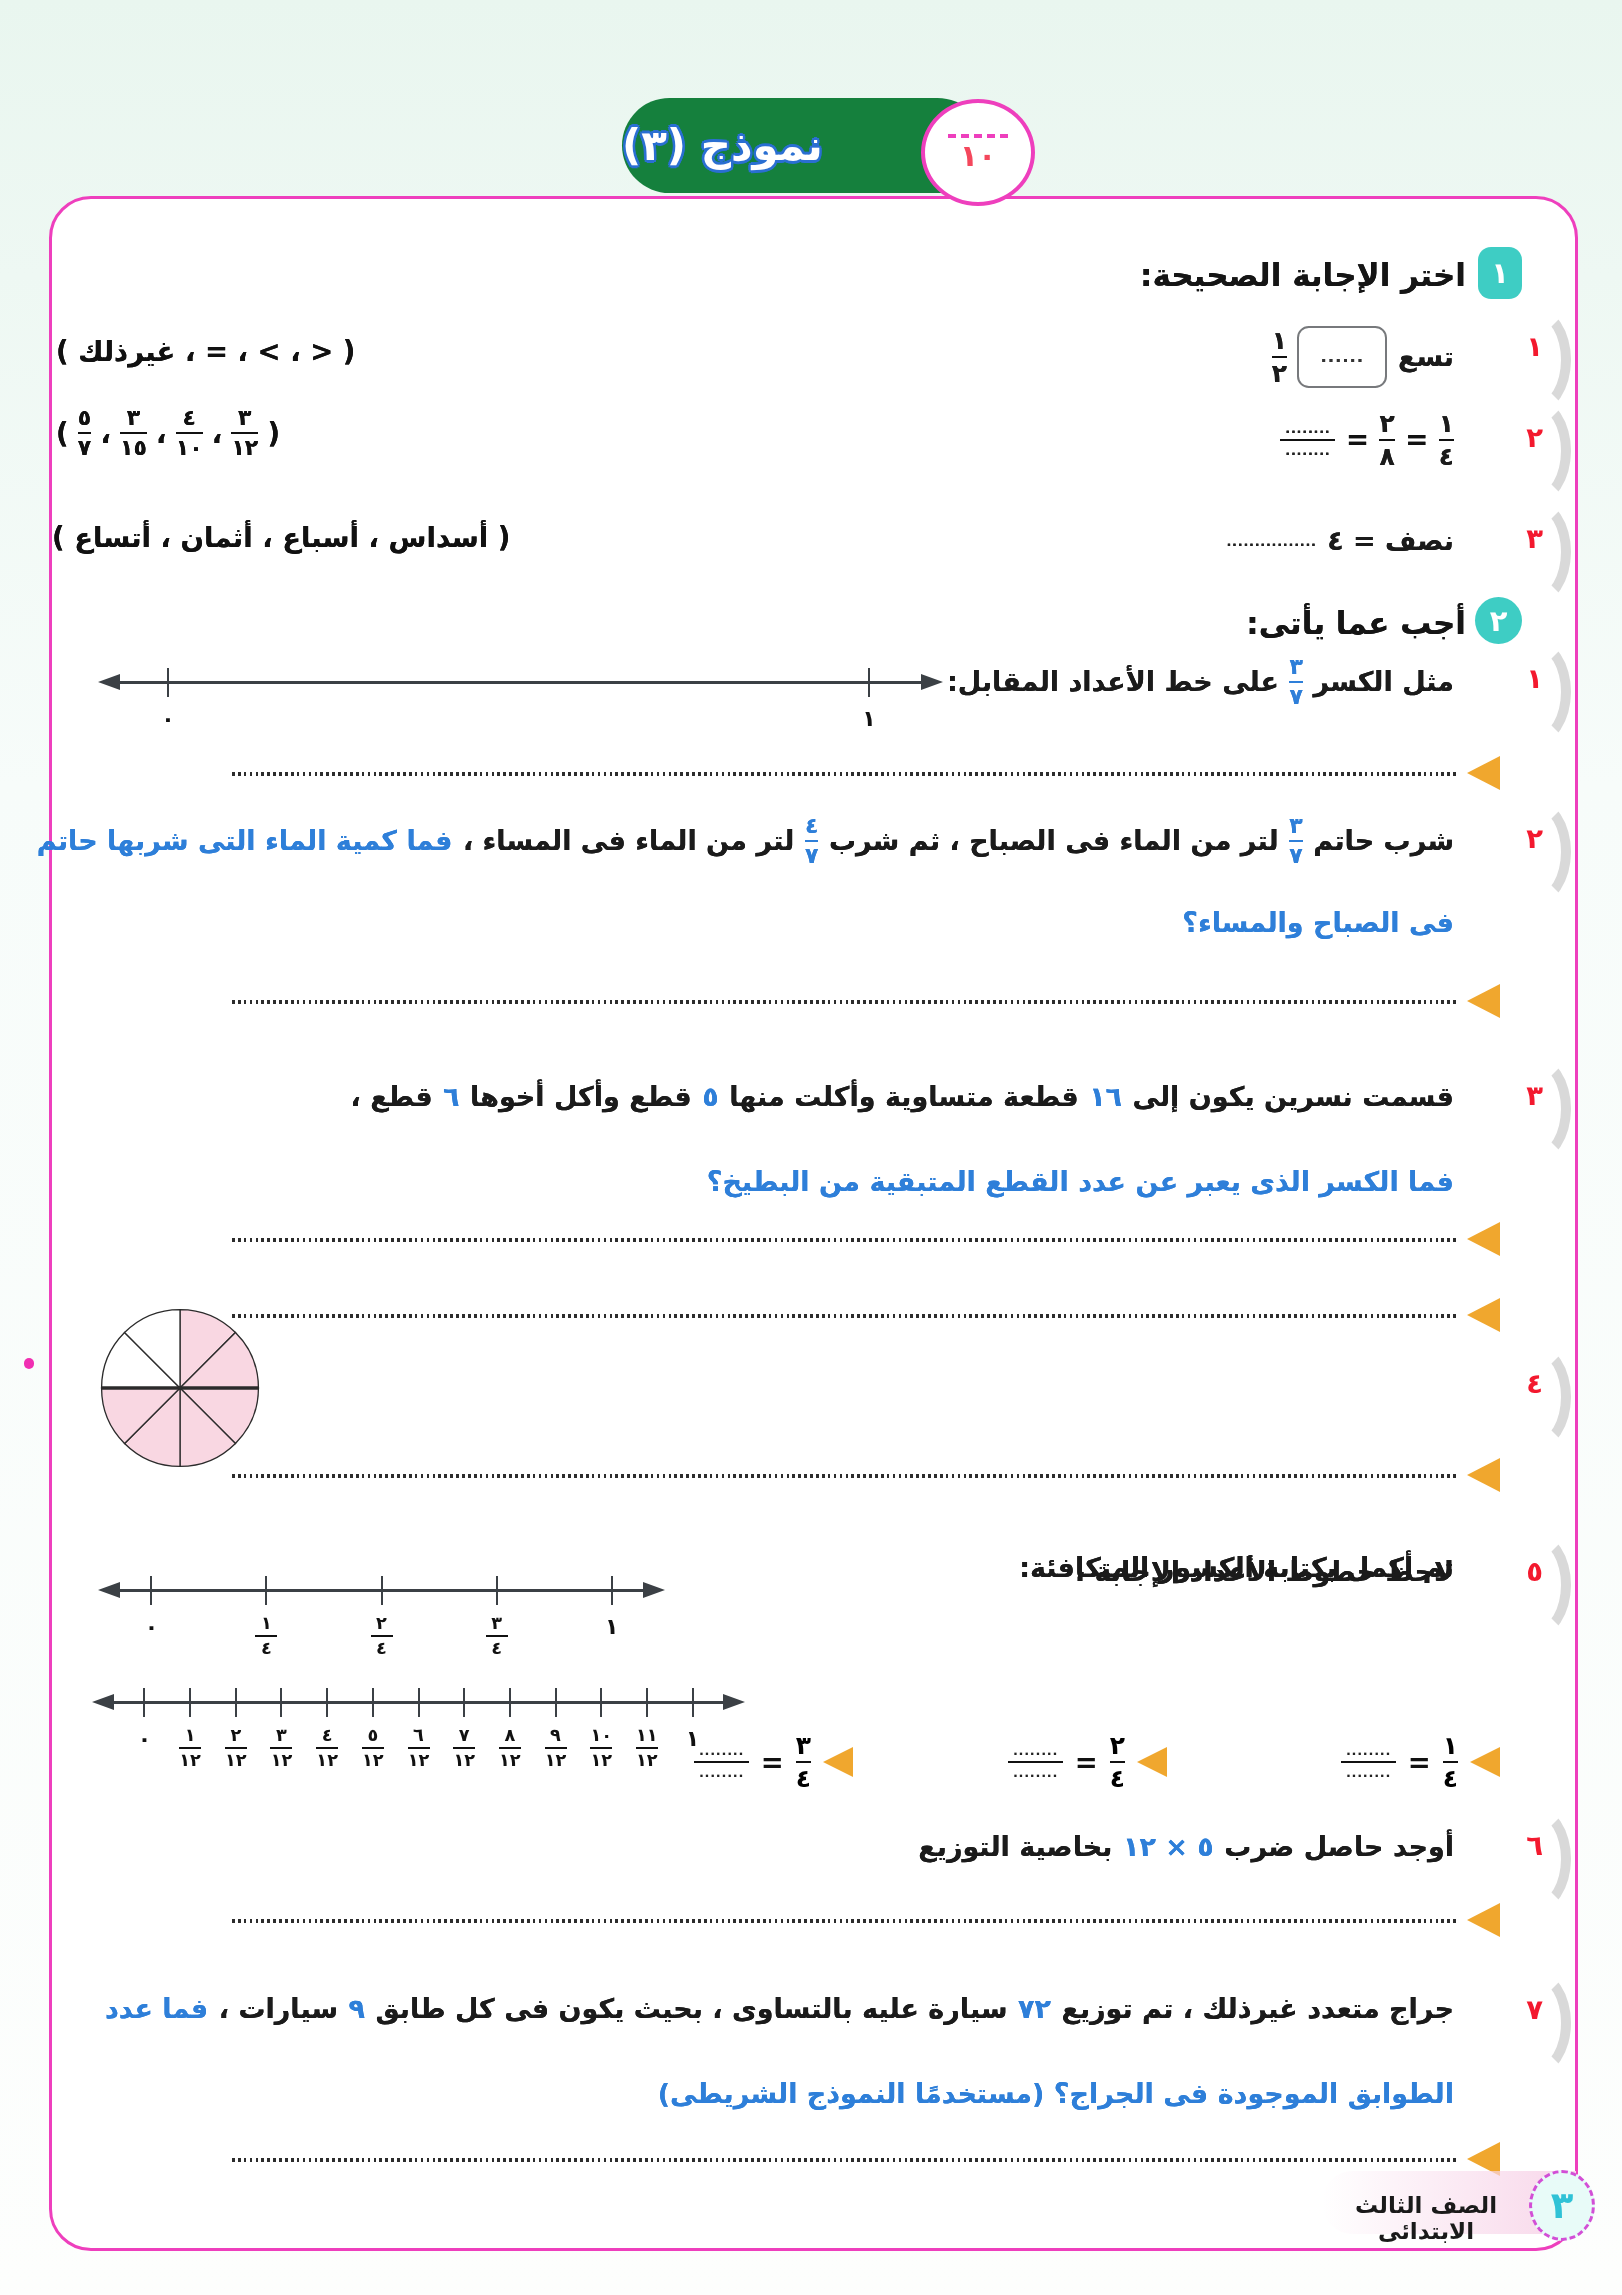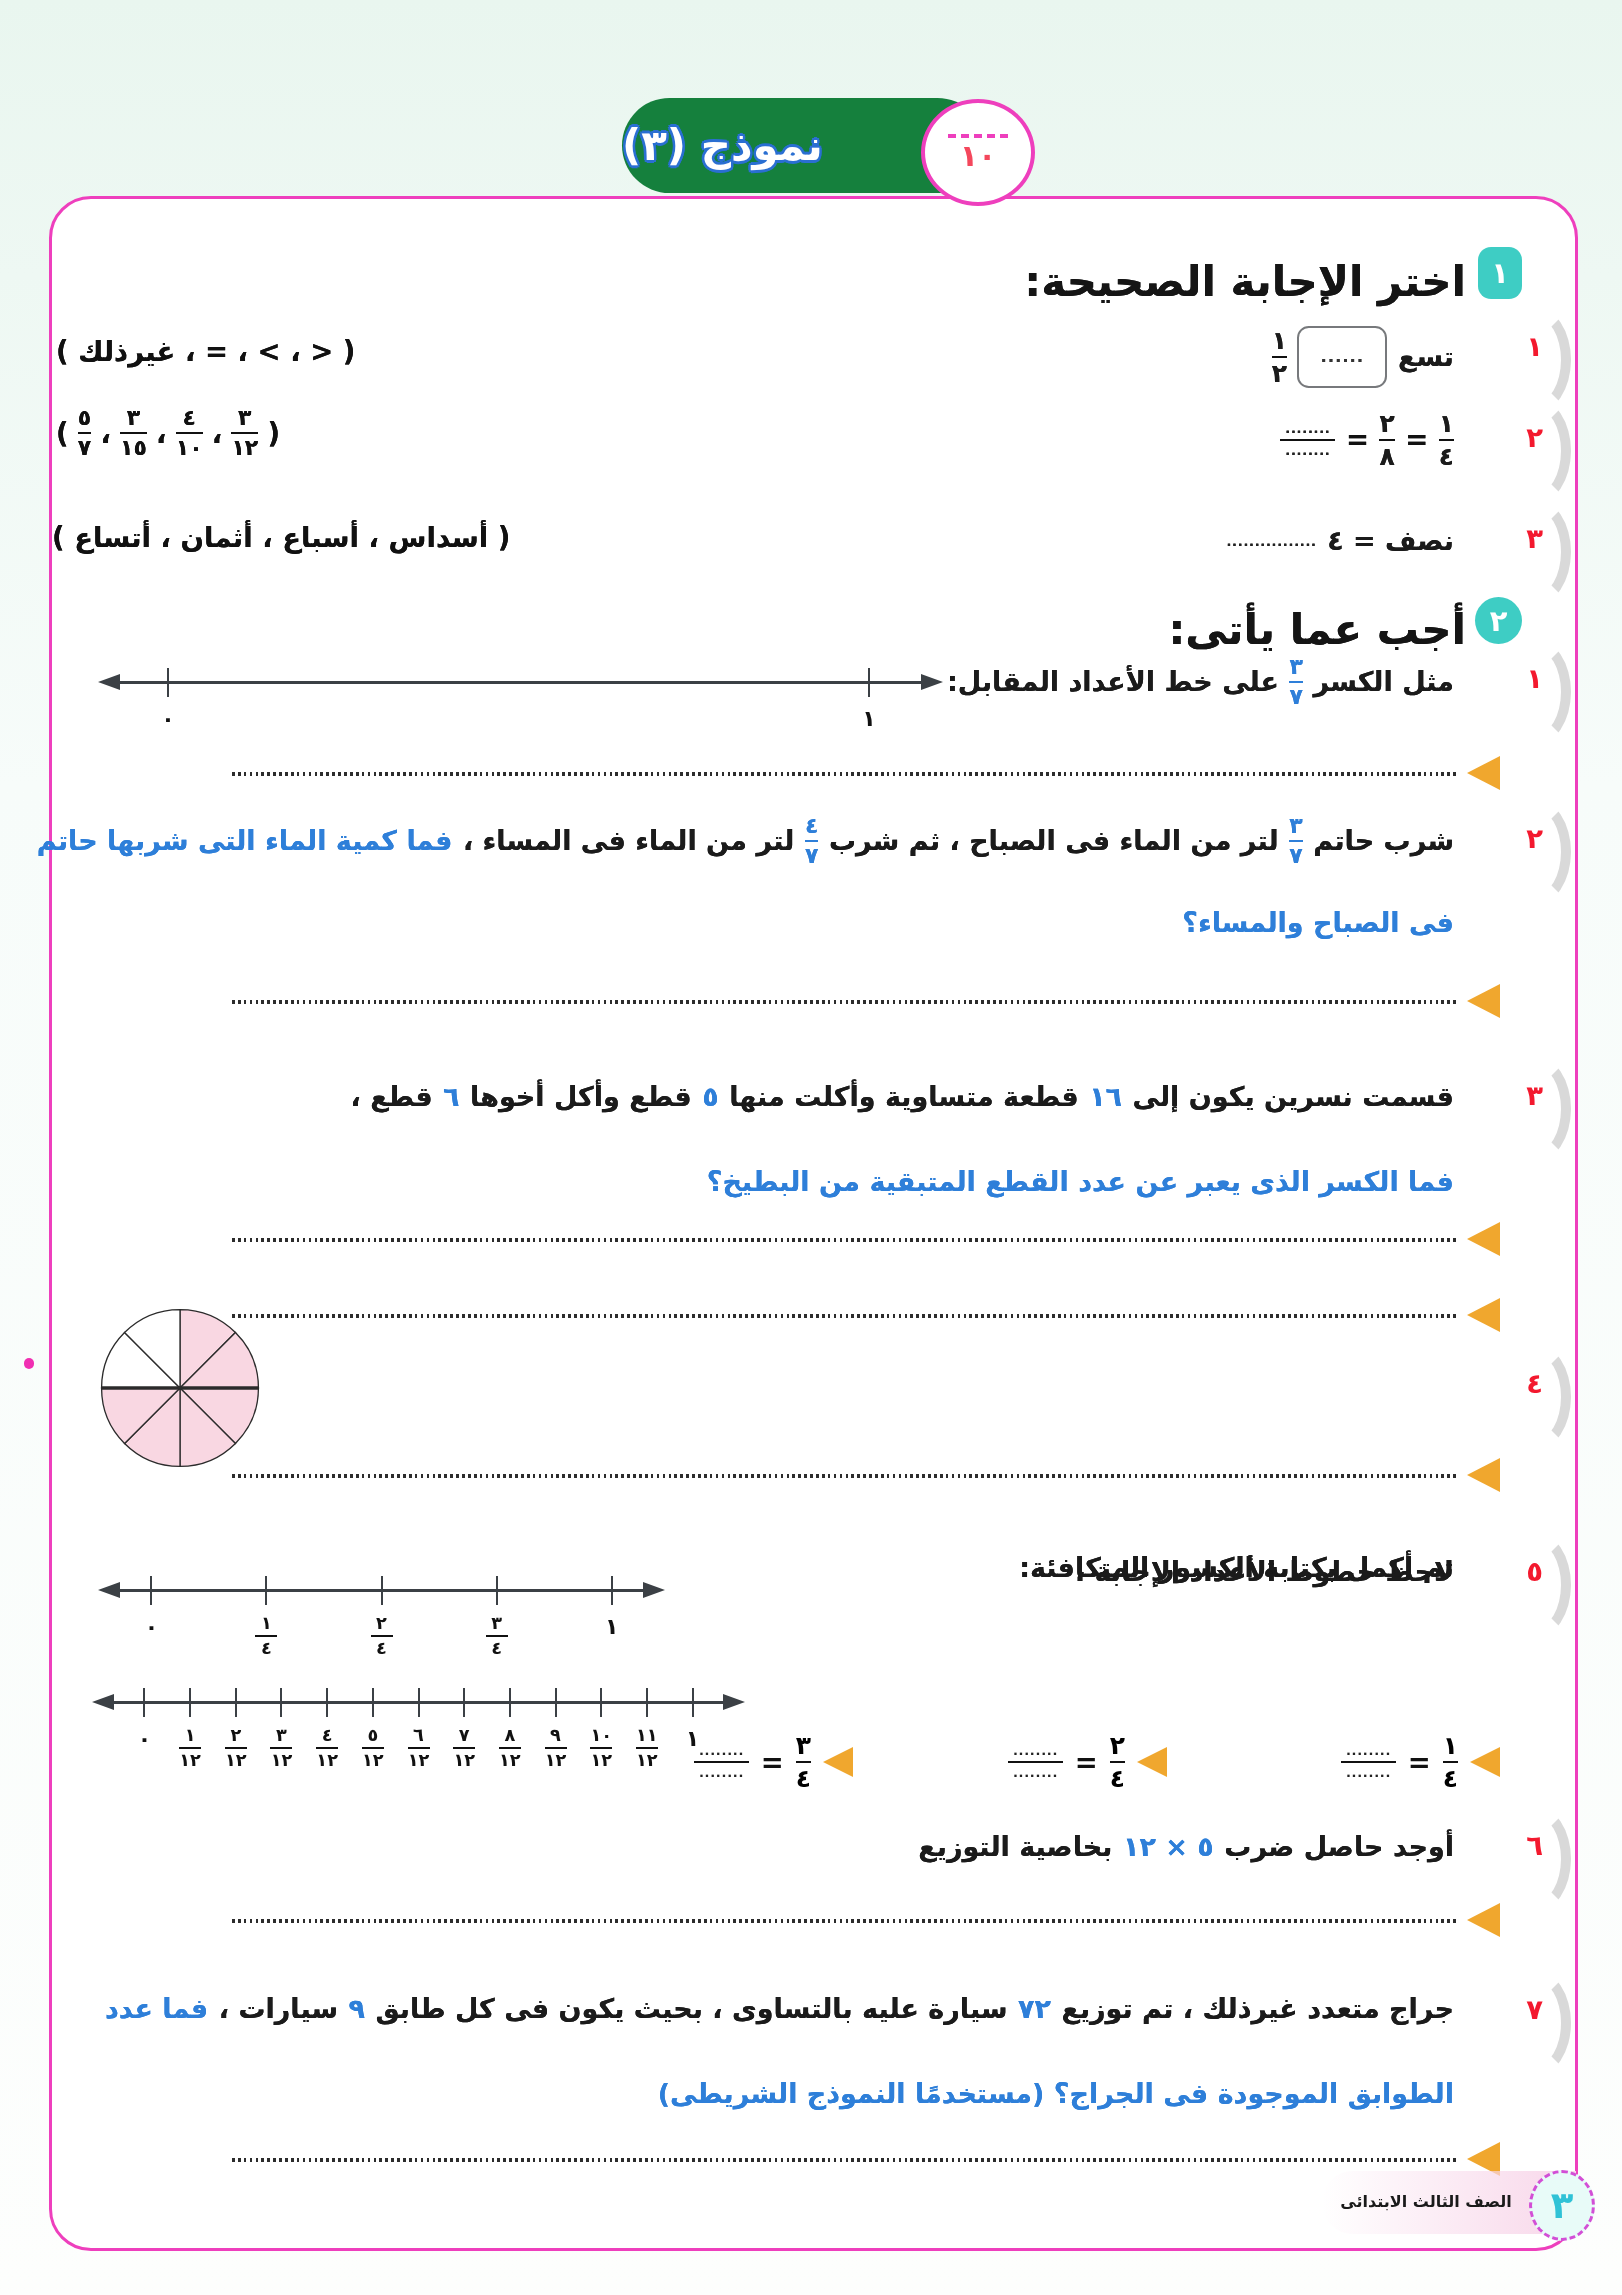--- a/index.html
+++ b/index.html
@@ -59,21 +59,21 @@
   .badge-sq{width:44px;height:52px;border-radius:13px;font-size:29px;}
   .badge-ci{width:47px;height:47px;border-radius:50%;font-size:29px;}
   .qnum{position:absolute;width:79px;height:86px;}
   .qnum .arc{
     position:absolute;right:-10.5px;top:-18.3px;width:51px;height:86px;
     border:10.5px solid transparent;border-right-color:#d9d9d9;border-radius:50%;
   }
   .rednum{position:absolute;right:17px;top:5.2px;color:#f3192e;font-size:27.5px;font-weight:bold;}
 
   
-  .qtitle{font-size:42px;font-weight:bold;color:#151515;text-shadow:0 0 0.4px #151515;}
+  .qtitle{font-size:31px;font-weight:bold;color:#151515;text-shadow:0 0 0.4px #151515;}
   .qtext{font-size:27px;font-weight:bold;color:#1b1b1b;text-shadow:0 0 0.3px #1b1b1b;line-height:1.5;}
   .blue{color:#2e7fd9;text-shadow:0 0 0.3px #2e7fd9;}
   .opts{font-size:27.5px;font-weight:bold;color:#111;text-shadow:0 0 0.4px #111;}
   .flowline{display:flex;align-items:center;gap:10.5px;white-space:nowrap;}
 
   
   .frac{display:inline-flex;flex-direction:column;align-items:center;line-height:1;font-weight:bold;vertical-align:middle;}
   .frac .bar{align-self:stretch;height:2.6px;background:#111;margin:2.6px 0;}
   .frac.blue .bar{background:#2e7fd9;}
   .f-m span{font-size:22px;}
@@ -116,21 +116,21 @@
 
   
   .eq{position:absolute;display:flex;align-items:center;gap:11.8px;direction:rtl;}
 
   
   .footer-band{
     position:absolute;left:1322px;top:2171px;width:254px;height:63px;
     background:linear-gradient(to left,#f8d7ea,rgba(248,215,234,0));
     border-radius:31px 0 0 31px;
   }
-  .footer-grade{position:absolute;left:1328px;top:2192px;width:196px;text-align:center;font-size:16px;font-weight:bold;color:#1a1a1a;}
+  .footer-grade{position:absolute;left:1328px;top:2192px;width:196px;text-align:center;font-size:23px;font-weight:bold;color:#1a1a1a;}
   .footer-page{
     position:absolute;left:1529px;top:2170px;width:60px;height:65px;border-radius:50%;
     background:#e8fbf8;border:3.3px dashed #d24fd6;z-index:4;
     display:flex;align-items:center;justify-content:center;
     color:#30c2d6;font-size:37px;font-weight:bold;
   }
 </style>
 </head>
 <body>
 

